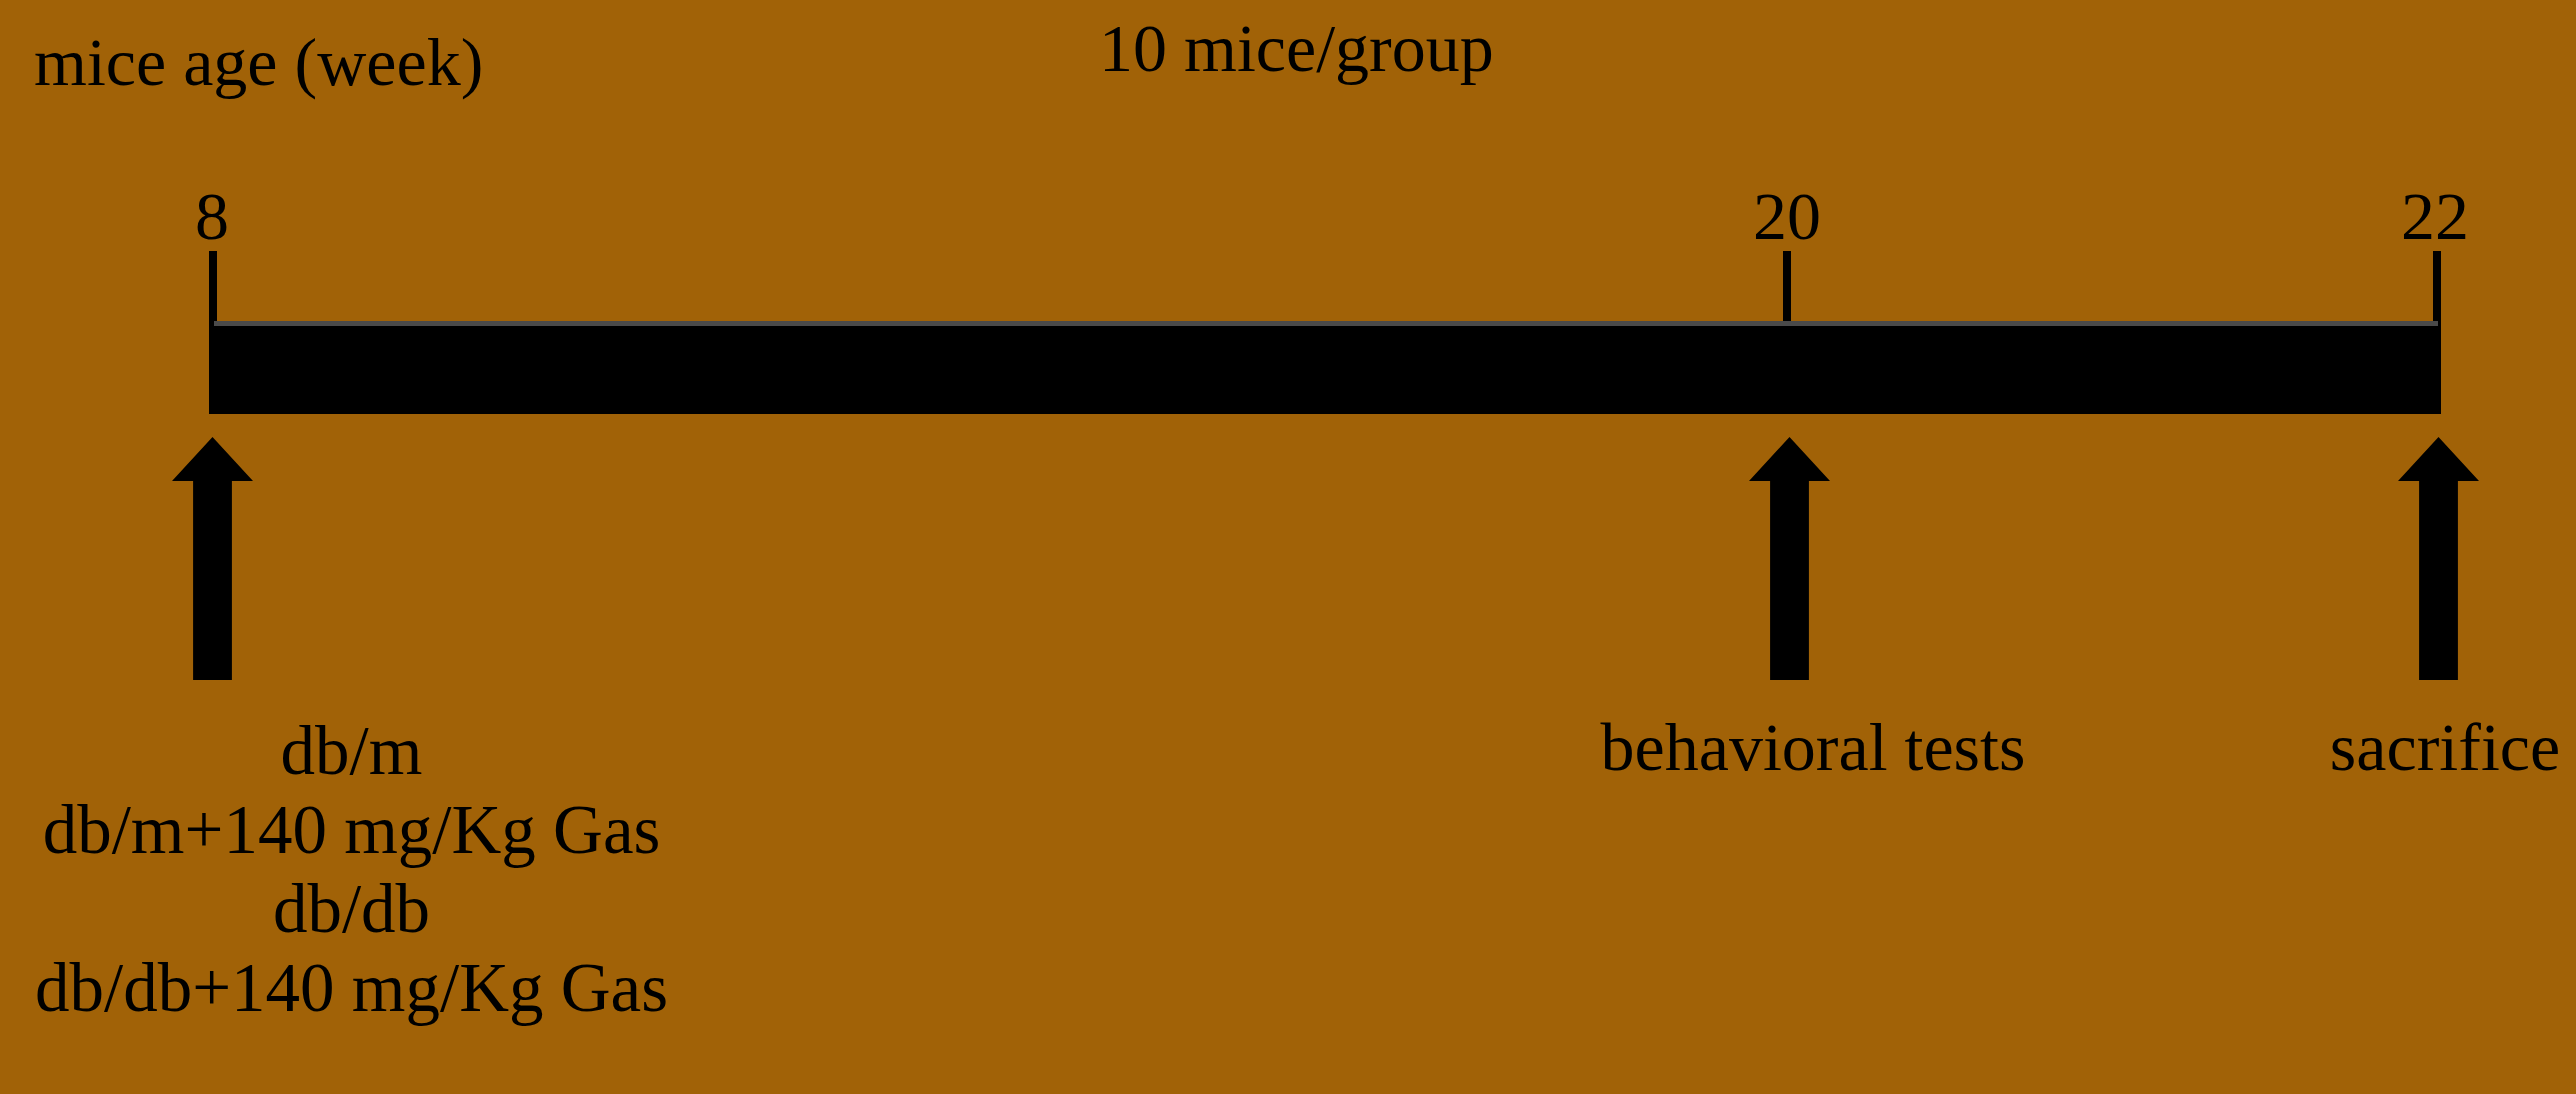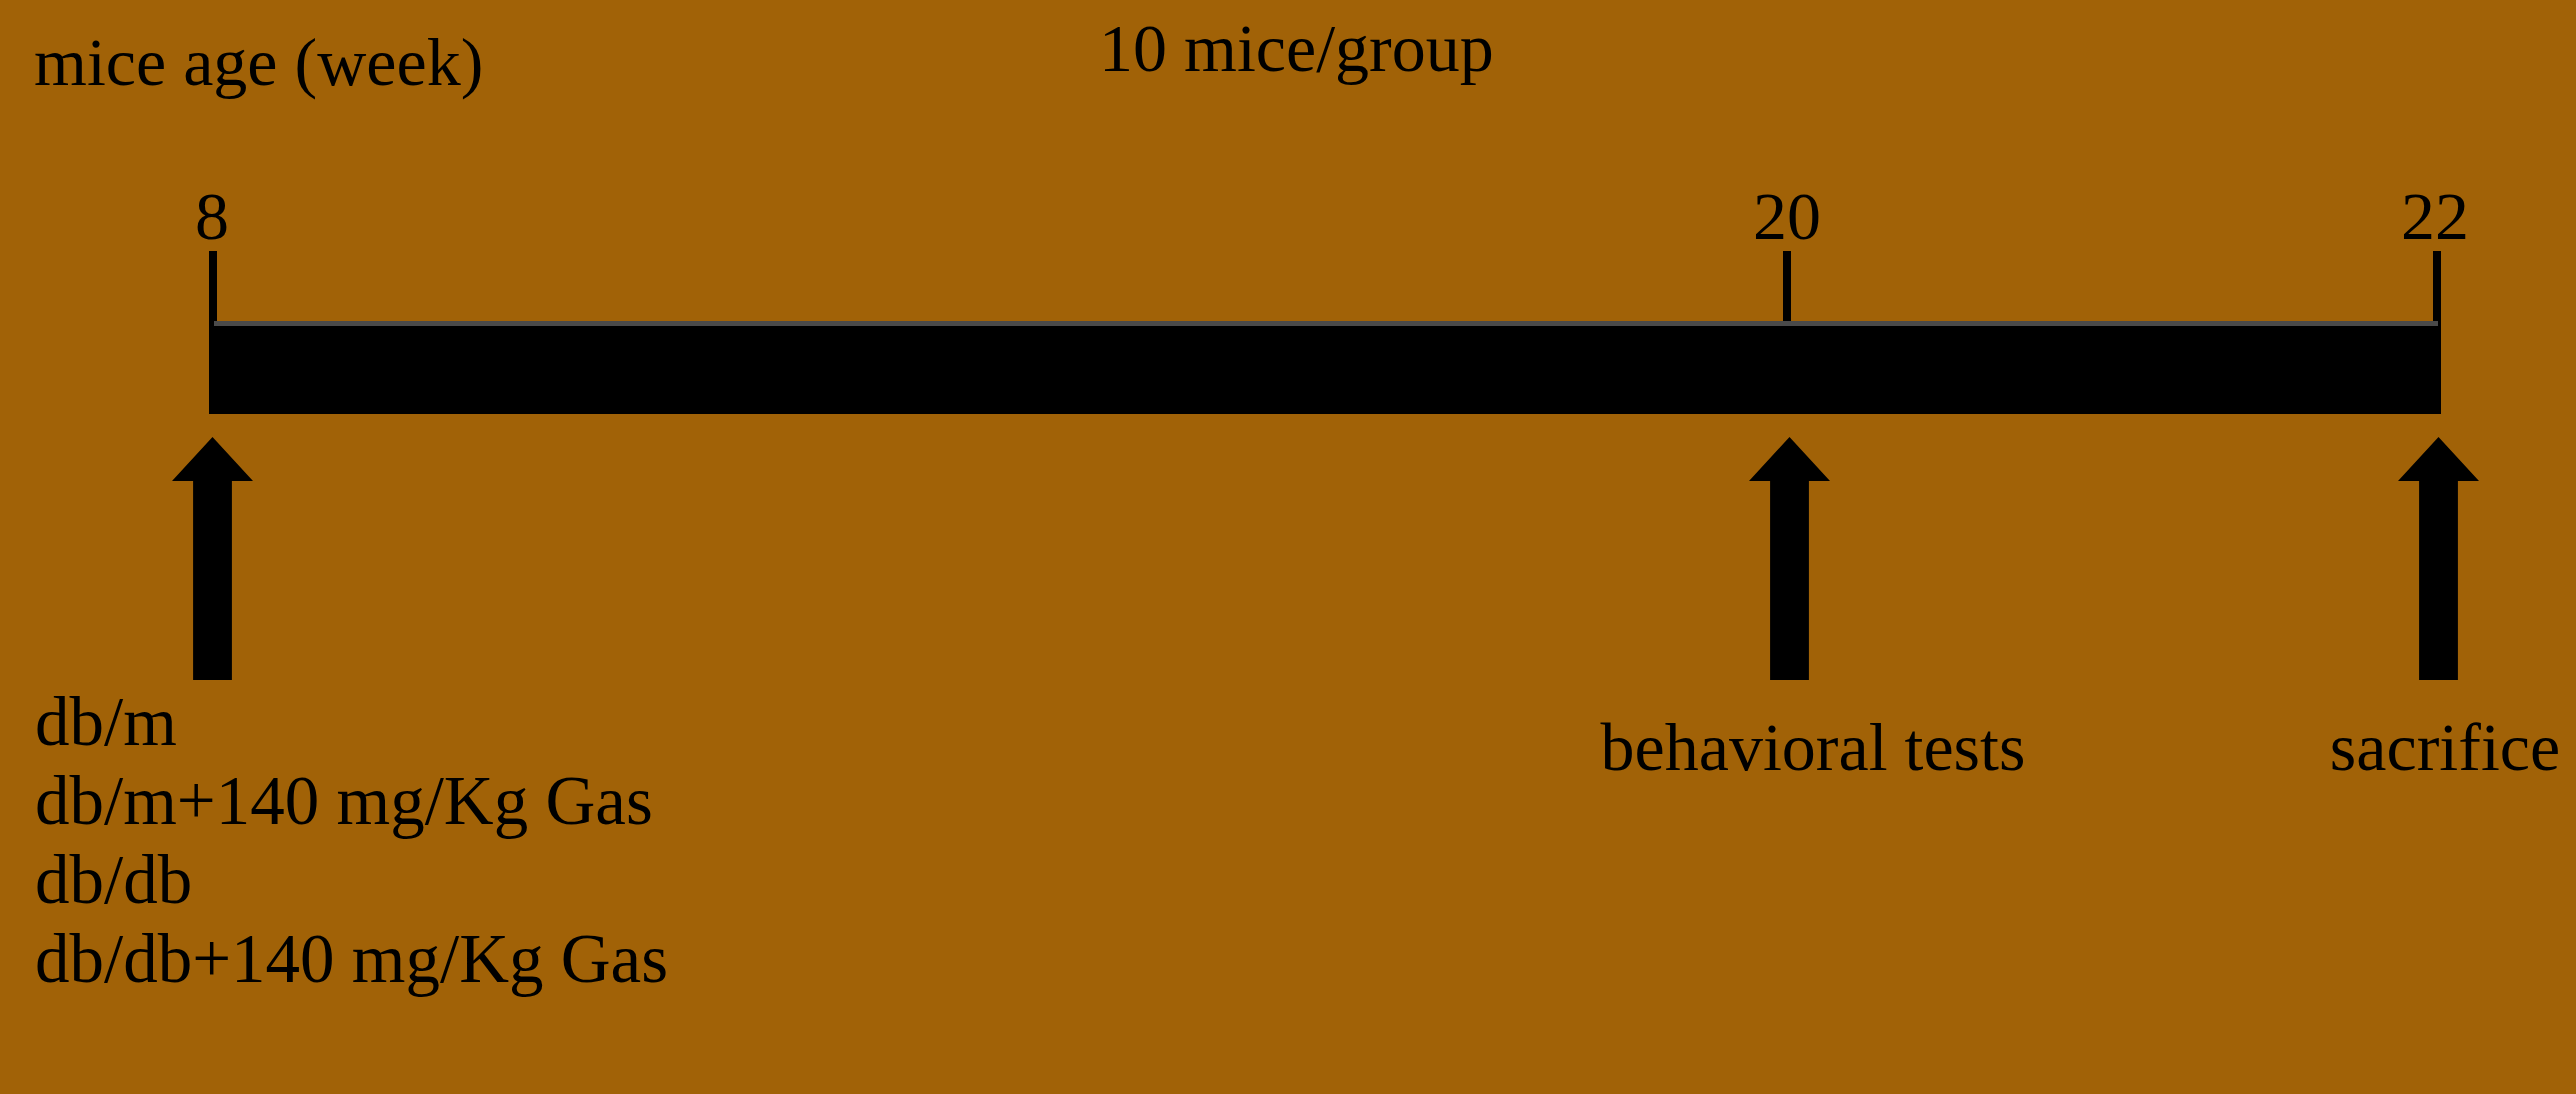--- a/index.html
+++ b/index.html
@@ -42,24 +42,25 @@
   }
   .arrow {
     position: absolute;
     top: 437px;
     width: 81px;
     height: 243px;
   }
   .groups {
     position: absolute;
     left: 35px;
-    top: 683px;
+    top: 712px;
     font-size: 69px;
     line-height: 79px;
     white-space: nowrap;
+    text-align: center;
   }
   .event-label { top: 713px; transform: translateX(-50%); }
 </style>
 </head>
 <body>
 
 <div class="canvas">
 
   <div class="t axis-title">mice age (week)</div>
   <div class="t group-note">10 mice/group</div>

